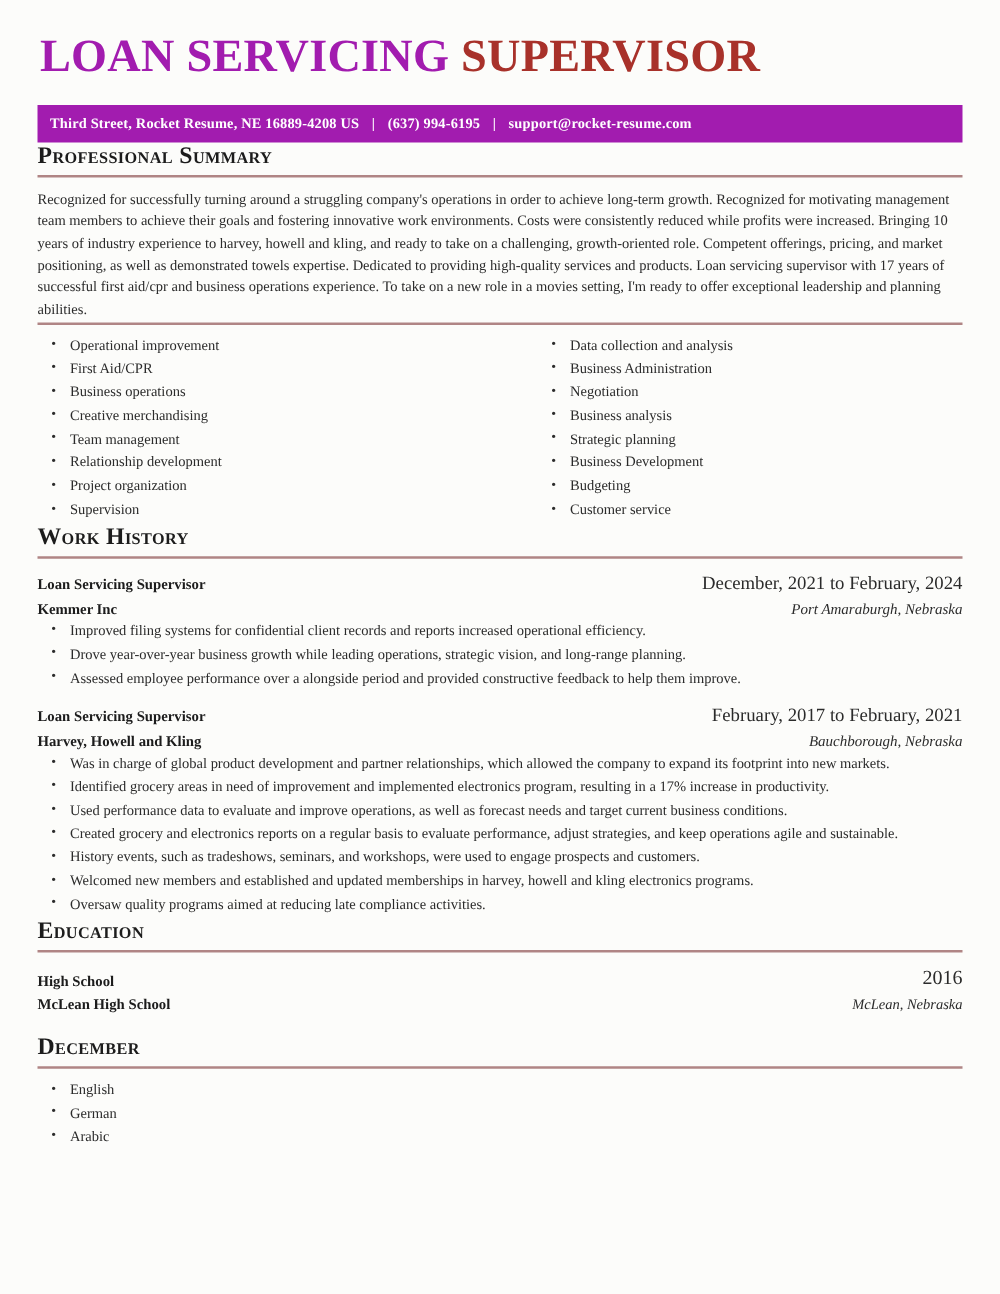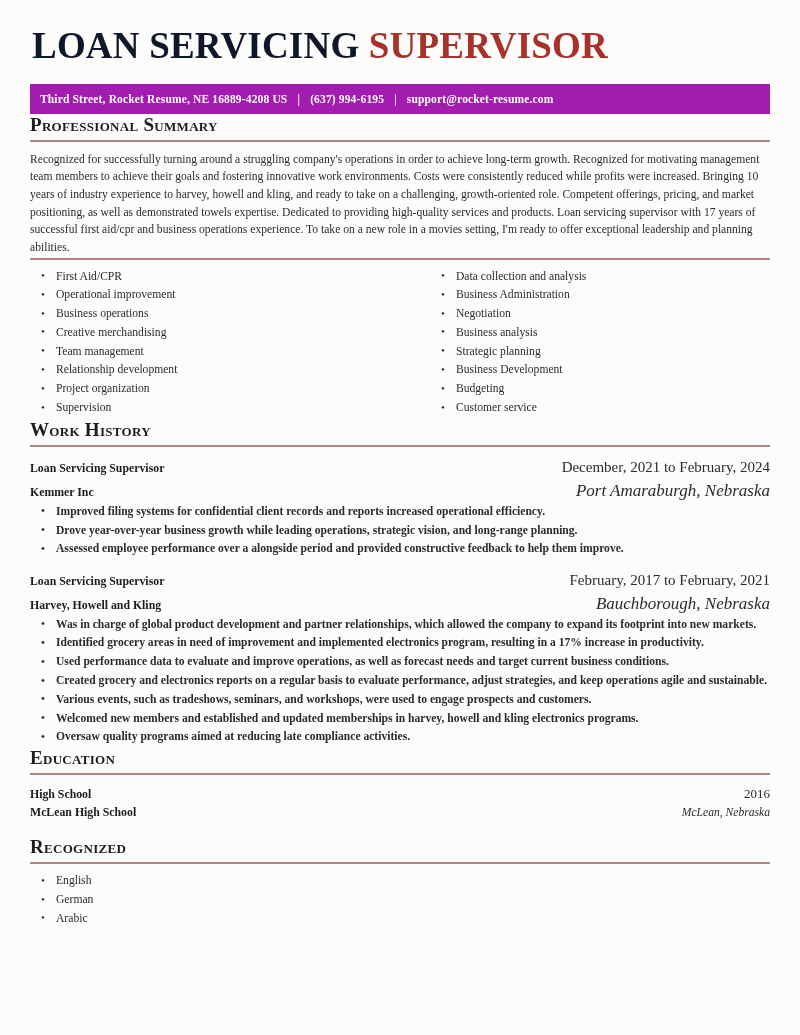--- a/index.html
+++ b/index.html
@@ -25,21 +25,21 @@
 
   
   .name-title {
     font-size: 37px;
     font-weight: bold;
     letter-spacing: 0.2px;
     line-height: 1.08;
     margin: 0 0 0 2px;
     white-space: nowrap;
   }
-  .name-primary { color: #0f172a; }
+  .name-primary { color: #a21caf; }
   .name-accent  { color: #a8312a; }
 
   .contact-bar {
     background: #a21caf;
     color: #ffffff;
     margin-top: 18px;
     padding: 9px 10px 9px 10px;
     font-size: 11.5px;
     font-weight: bold;
     letter-spacing: 0.15px;
@@ -127,42 +127,42 @@
     font-size: 11.8px;
     font-weight: bold;
     color: #1c1c1c;
   }
   .job-dates {
     font-size: 15px;
     color: #2b2b2b;
     text-align: right;
   }
   .job-location {
-    font-size: 17px;
+    font-size: 12px;
     font-style: italic;
     color: #2b2b2b;
     text-align: right;
   }
   .job-bullets { margin-top: 5px; }
-  .job-bullets li { margin-bottom: 3.5px; font-weight: bold; }
+  .job-bullets li { margin-bottom: 3.5px; }
 
   
   .edu-row {
     display: flex;
     justify-content: space-between;
     align-items: flex-end;
     line-height: 1.5;
   }
   .edu-degree, .edu-school {
     font-size: 11.8px;
     font-weight: bold;
     color: #1c1c1c;
   }
   .edu-year {
-    font-size: 13px;
+    font-size: 16px;
     color: #2b2b2b;
   }
   .edu-location {
     font-size: 11.6px;
     font-style: italic;
     color: #2b2b2b;
   }
 
   .section.languages { margin-top: 16px; }
 </style>
@@ -188,22 +188,22 @@
     <div class="section-title">Professional Summary</div>
     <div class="rule"></div>
     <p class="summary-text">Recognized for successfully turning around a struggling company's operations in order to achieve long-term growth. Recognized for motivating management team members to achieve their goals and fostering innovative work environments. Costs were consistently reduced while profits were increased. Bringing 10 years of industry experience to harvey, howell and kling, and ready to take on a challenging, growth-oriented role. Competent offerings, pricing, and market positioning, as well as demonstrated towels expertise. Dedicated to providing high-quality services and products. Loan servicing supervisor with 17 years of successful first aid/cpr and business operations experience. To take on a new role in a movies setting, I'm ready to offer exceptional leadership and planning abilities.</p>
   </div>
 
   <div class="section">
     <div class="rule"></div>
     <div class="skills-wrap">
       <div class="skills-col left">
         <ul class="bullets">
+          <li>Operational improvement</li>
           <li>First Aid/CPR</li>
-          <li>Operational improvement</li>
           <li>Business operations</li>
           <li>Creative merchandising</li>
           <li>Team management</li>
           <li>Relationship development</li>
           <li>Project organization</li>
           <li>Supervision</li>
         </ul>
       </div>
       <div class="skills-col right">
         <ul class="bullets">
@@ -247,21 +247,21 @@
       </div>
       <div class="job-row">
         <span class="job-company">Harvey, Howell and Kling</span>
         <span class="job-location">Bauchborough, Nebraska</span>
       </div>
       <ul class="bullets job-bullets">
         <li>Was in charge of global product development and partner relationships, which allowed the company to expand its footprint into new markets.</li>
         <li>Identified grocery areas in need of improvement and implemented electronics program, resulting in a 17% increase in productivity.</li>
         <li>Used performance data to evaluate and improve operations, as well as forecast needs and target current business conditions.</li>
         <li>Created grocery and electronics reports on a regular basis to evaluate performance, adjust strategies, and keep operations agile and sustainable.</li>
-        <li>Various events, such as tradeshows, seminars, and workshops, were used to engage prospects and customers.</li>
+        <li>History events, such as tradeshows, seminars, and workshops, were used to engage prospects and customers.</li>
         <li>Welcomed new members and established and updated memberships in harvey, howell and kling electronics programs.</li>
         <li>Oversaw quality programs aimed at reducing late compliance activities.</li>
       </ul>
     </div>
   </div>
 
   <div class="section">
     <div class="section-title">Education</div>
     <div class="rule"></div>
     <div>
@@ -270,21 +270,21 @@
         <span class="edu-year">2016</span>
       </div>
       <div class="edu-row">
         <span class="edu-school">McLean High School</span>
         <span class="edu-location">McLean, Nebraska</span>
       </div>
     </div>
   </div>
 
   <div class="section languages">
-    <div class="section-title">Recognized</div>
+    <div class="section-title">December</div>
     <div class="rule"></div>
     <ul class="bullets">
       <li>English</li>
       <li>German</li>
       <li>Arabic</li>
     </ul>
   </div>
 
 </div>
 

